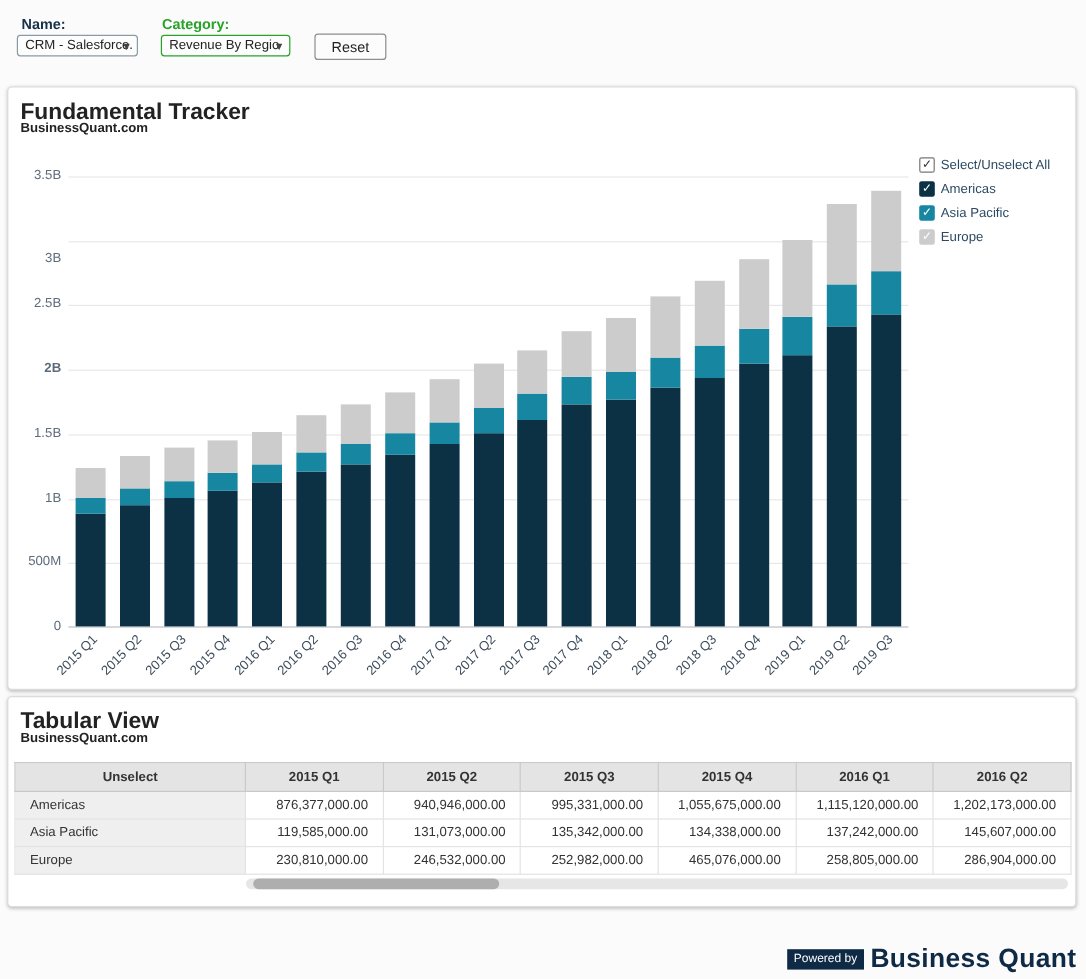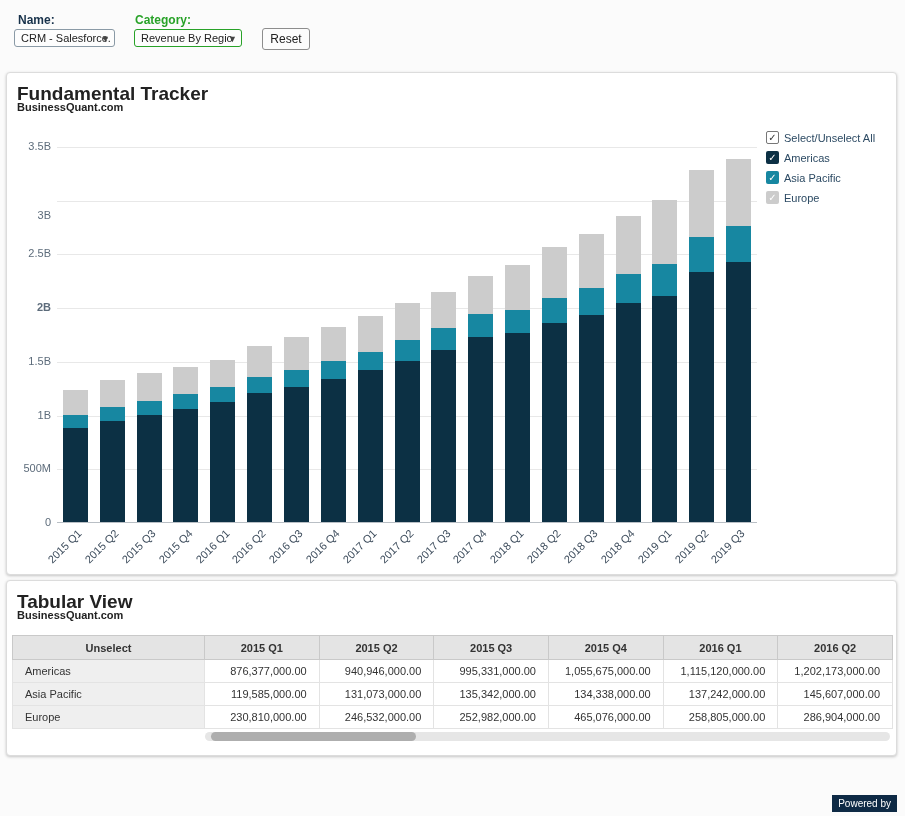--- a/index.html
+++ b/index.html
@@ -19,21 +19,21 @@
   .sel {
     position: absolute; top: 29px; height: 18px;
     border: 1px solid #8a9aa6; border-radius: 3px; background: #fdfdfd;
     font-size: 11px; color: #222; display: flex; align-items: center;
     padding: 0 16px 0 6px; cursor: pointer; white-space: nowrap; overflow: hidden;
   }
   .sel.name { left: 14px; width: 101px; }
   .sel.category { left: 134px; width: 108px; }
   .sel .arrow { position: absolute; right: 4px; top: 4px; font-size: 9px; color: #444; }
   .reset-btn {
-    position: absolute; left: 262px; top: 28px; width: 48px; height: 22px;
+    position: absolute; left: 262px; top: 28px; width: 60px; height: 22px;
     border: 1px solid #8d8d8d; border-radius: 3px; background: #fcfcfc;
     font-family: "Liberation Sans", sans-serif; font-size: 12px; color: #222; cursor: pointer;
   }
   
   .panel {
     position: absolute; left: 6px; width: 891px; background: #ffffff;
     border: 1px solid #dcdcdc; border-radius: 4px;
     box-shadow: 0 1px 3px rgba(0,0,0,0.22);
   }
   .panel.chart { top: 72px; height: 503px; }
@@ -316,13 +316,14 @@
         </tr>
       </tbody>
   </table>
   <div class="hscroll-track">
     <div class="hscroll-thumb"></div>
   </div>
 </div>
 
 <div class="footer">
   <span class="powered-badge">Powered by</span>
+  <span class="brand">Business Quant</span>
 </div>
 
 </body></html>

